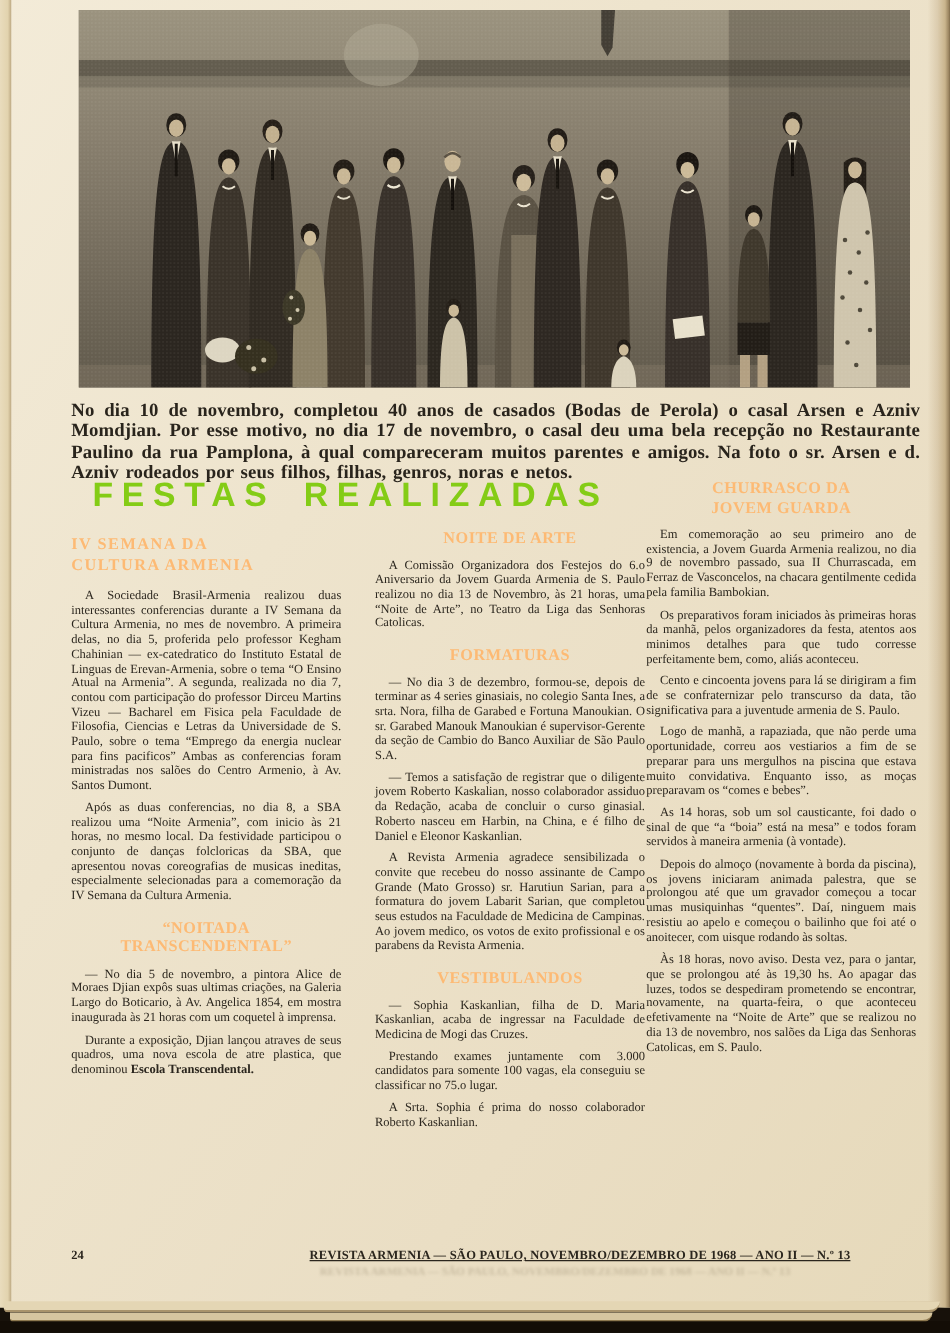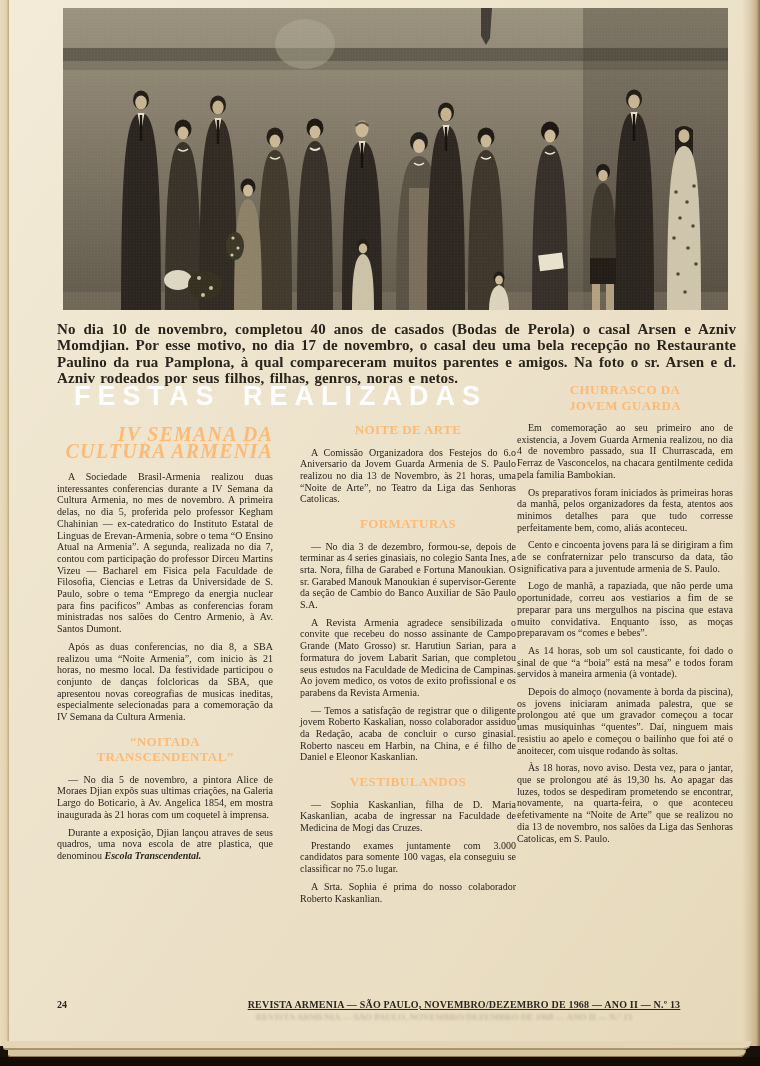--- a/index.html
+++ b/index.html
@@ -42,37 +42,37 @@
     background-size:3px 3px;pointer-events:none;
   }
   .caption{
     position:absolute;left:57px;top:321px;width:679px;
     font-size:15px;font-weight:bold;line-height:16.4px;
     text-align:justify;color:#29241c;letter-spacing:.1px;word-spacing:1.5px;
   }
   .section-title{
     position:absolute;left:57px;top:381px;width:447px;
     text-align:center;font-family:"Liberation Sans", sans-serif;
-    font-weight:bold;font-size:27px;letter-spacing:7px;word-spacing:8px;color:#ffffff;
+    font-weight:bold;font-size:27px;letter-spacing:7px;word-spacing:8px;color:#84cc16;
   }
   .col{
     position:absolute;width:216px;font-size:10px;line-height:11.7px;
     text-align:justify;color:#2b261e;
   }
   .col p{margin:0 0 6px 0;text-indent:11px;}
   .col1{left:57px;top:426px;}
   .col2{left:300px;top:422px;}
   .col3{left:517px;top:382px;}
   .h{
     font-weight:bold;text-align:center;font-size:13px;line-height:15.5px;
     letter-spacing:.4px;margin:11px 0 9px 0;white-space:pre-line;color:#fdba74;
   }
   .h-first{margin-top:0;}
-  .h-left{text-align:right;font-size:20px;letter-spacing:1.2px;line-height:17px;margin-bottom:11px;font-style:italic;}
-  .bold-tail{font-weight:bold;font-style:italic;}
+  .h-left{text-align:left;font-size:13px;letter-spacing:1.2px;line-height:17px;margin-bottom:11px;}
+  .bold-tail{font-weight:bold;}
   .footer-num{
     position:absolute;left:57px;top:999px;font-size:10px;font-weight:bold;color:#2b261e;text-align:right;
   }
   .footer-line{
     position:absolute;left:190px;top:999px;width:548px;text-align:center;
     font-size:10px;font-weight:bold;letter-spacing:.2px;color:#2b261e;white-space:nowrap;text-decoration:underline;
   }
   .footer-ghost{
     position:absolute;left:170px;top:1012px;width:548px;text-align:center;
     font-size:9px;font-weight:bold;color:#8d7f63;opacity:.35;filter:blur(1.2px);white-space:nowrap;
@@ -243,32 +243,32 @@
 TRANSCENDENTAL”</div>
   <p>— No dia 5 de novembro, a pintora Alice de Moraes Djian expôs suas ultimas criações, na Galeria Largo do Boticario, à Av. Angelica 1854, em mostra inaugurada às 21 horas com um coquetel à imprensa.</p>
   <p><span>Durante a exposição, Djian lançou atraves de seus quadros, uma nova escola de atre plastica, que denominou </span><span class="bold-tail">Escola Transcendental.</span></p>
 </div>
 
 <div class="col col2">
   <div class="h h-first">NOITE DE ARTE</div>
   <p>A Comissão Organizadora dos Festejos do 6.o Aniversario da Jovem Guarda Armenia de S. Paulo realizou no dia 13 de Novembro, às 21 horas, uma “Noite de Arte”, no Teatro da Liga das Senhoras Catolicas.</p>
   <div class="h">FORMATURAS</div>
   <p>— No dia 3 de dezembro, formou-se, depois de terminar as 4 series ginasiais, no colegio Santa Ines, a srta. Nora, filha de Garabed e Fortuna Manoukian. O sr. Garabed Manouk Manoukian é supervisor-Gerente da seção de Cambio do Banco Auxiliar de São Paulo S.A.</p>
+  <p>— Temos a satisfação de registrar que o diligente jovem Roberto Kaskalian, nosso colaborador assiduo da Redação, acaba de concluir o curso ginasial.  Roberto nasceu em Harbin, na China, e é filho de Daniel e Eleonor Kaskanlian.</p>
   <p>A Revista Armenia agradece sensibilizada o convite que recebeu do nosso assinante de Campo Grande (Mato Grosso) sr. Harutiun Sarian, para a formatura do jovem Labarit Sarian, que completou seus estudos na Faculdade de Medicina de Campinas.  Ao jovem medico, os votos de exito profissional e os parabens da Revista Armenia.</p>
-  <p>— Temos a satisfação de registrar que o diligente jovem Roberto Kaskalian, nosso colaborador assiduo da Redação, acaba de concluir o curso ginasial.  Roberto nasceu em Harbin, na China, e é filho de Daniel e Eleonor Kaskanlian.</p>
   <div class="h">VESTIBULANDOS</div>
   <p>— Sophia Kaskanlian, filha de D. Maria Kaskanlian, acaba de ingressar na Faculdade de Medicina de Mogi das Cruzes.</p>
   <p>Prestando exames juntamente com 3.000 candidatos para somente 100 vagas, ela conseguiu se classificar no 75.o lugar.</p>
   <p>A Srta. Sophia é prima do nosso colaborador Roberto Kaskanlian.</p>
 </div>
 
 <div class="col col3">
   <div class="h h-first">CHURRASCO DA
 JOVEM  GUARDA</div>
-  <p>Em comemoração ao seu primeiro ano de existencia, a Jovem Guarda Armenia realizou, no dia 4 de novembro passado, sua II Churrascada, em Ferraz de Vasconcelos, na chacara gentilmente cedida pela familia Bambokian.</p>
+  <p>Em comemoração ao seu primeiro ano de existencia, a Jovem Guarda Armenia realizou, no dia 9 de novembro passado, sua II Churrascada, em Ferraz de Vasconcelos, na chacara gentilmente cedida pela familia Bambokian.</p>
   <p>Os preparativos foram iniciados às primeiras horas da manhã, pelos organizadores da festa, atentos aos minimos detalhes para que tudo corresse perfeitamente bem, como, aliás aconteceu.</p>
   <p>Cento e cincoenta jovens para lá se dirigiram a fim de se confraternizar pelo transcurso da data, tão significativa para a juventude armenia de S. Paulo.</p>
   <p>Logo de manhã, a rapaziada, que não perde uma oportunidade, correu aos vestiarios a fim de se preparar para uns mergulhos na piscina que estava muito convidativa.  Enquanto isso, as moças preparavam os “comes e bebes”.</p>
   <p>As 14 horas, sob um sol causticante, foi dado o sinal de que “a “boia” está na mesa” e todos foram servidos à maneira armenia (à vontade).</p>
   <p>Depois do almoço (novamente à borda da piscina), os jovens iniciaram animada palestra, que se prolongou até que um gravador começou a tocar umas musiquinhas “quentes”.  Daí, ninguem mais resistiu ao apelo e começou o bailinho que foi até o anoitecer, com uisque rodando às soltas.</p>
   <p>Às 18 horas, novo aviso.  Desta vez, para o jantar, que se prolongou até às 19,30 hs. Ao apagar das luzes, todos se despediram prometendo se encontrar, novamente, na quarta-feira, o que aconteceu efetivamente na “Noite de Arte” que se realizou no dia 13 de novembro, nos salões da Liga das Senhoras Catolicas, em S. Paulo.</p>
 </div>
 
 <div class="footer-num">24</div>
 <div class="footer-line">REVISTA ARMENIA — SÃO PAULO, NOVEMBRO/DEZEMBRO DE 1968 — ANO II — N.º 13</div>

